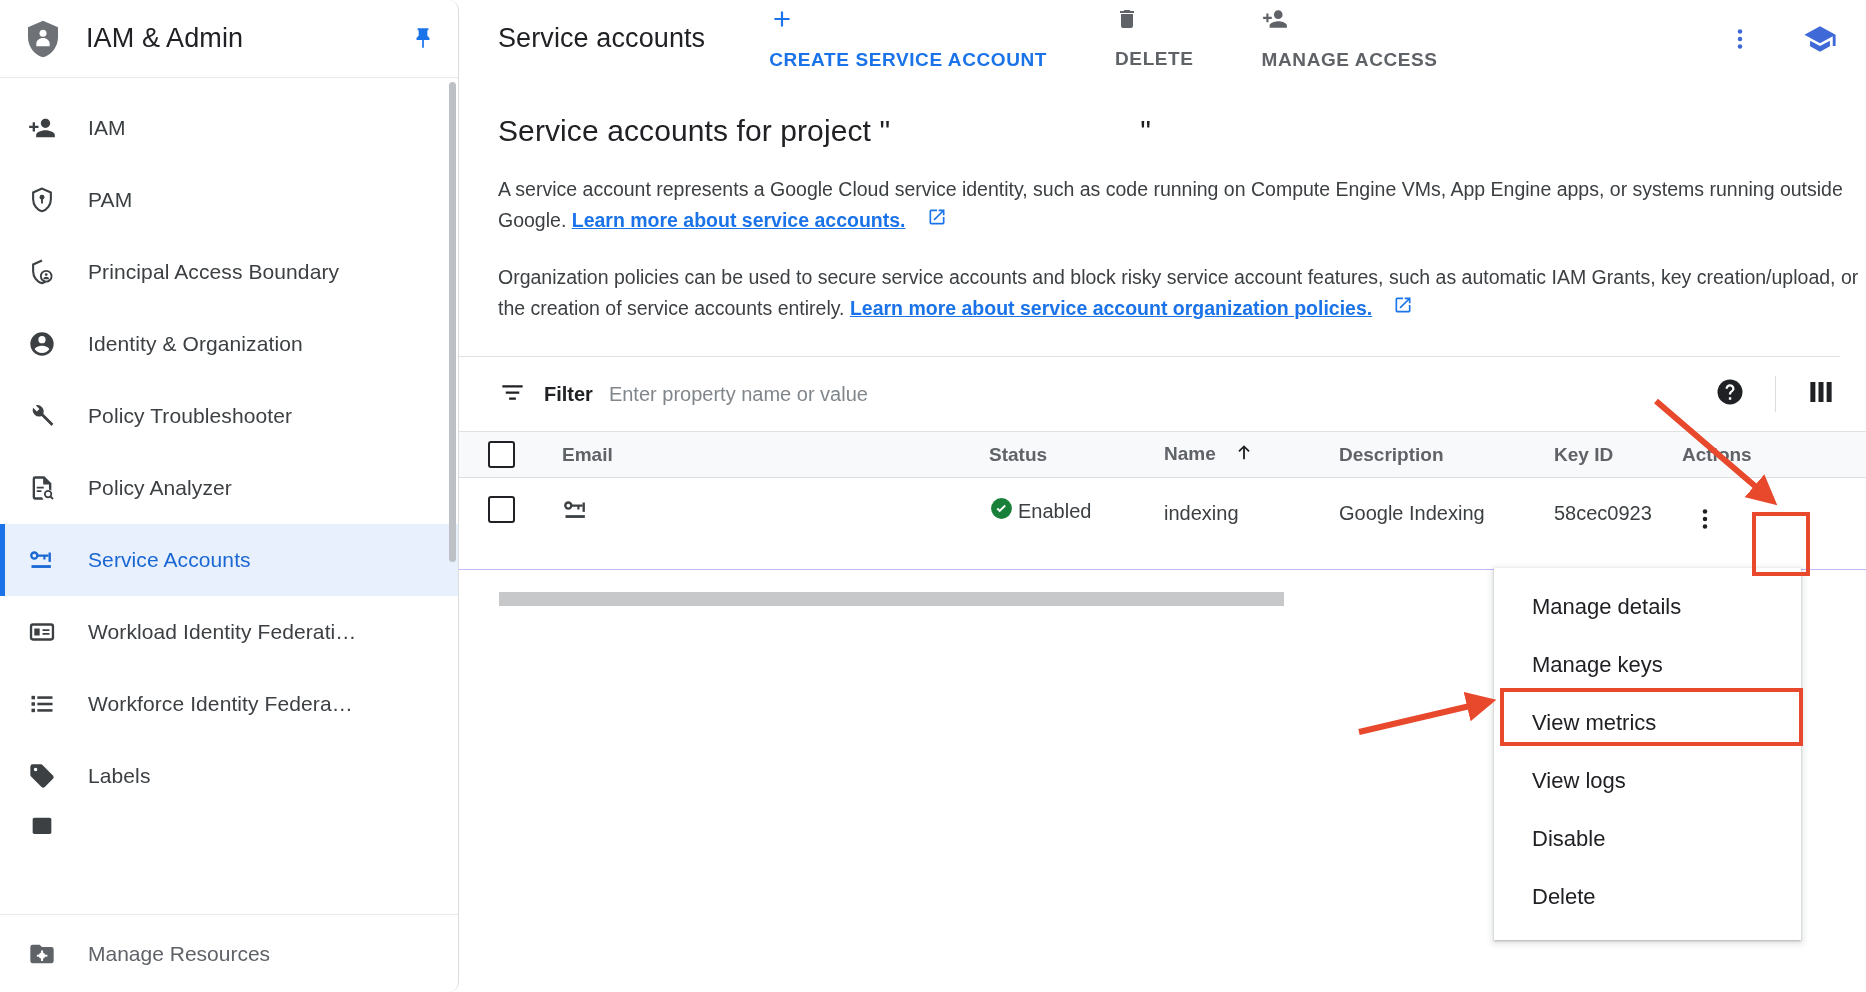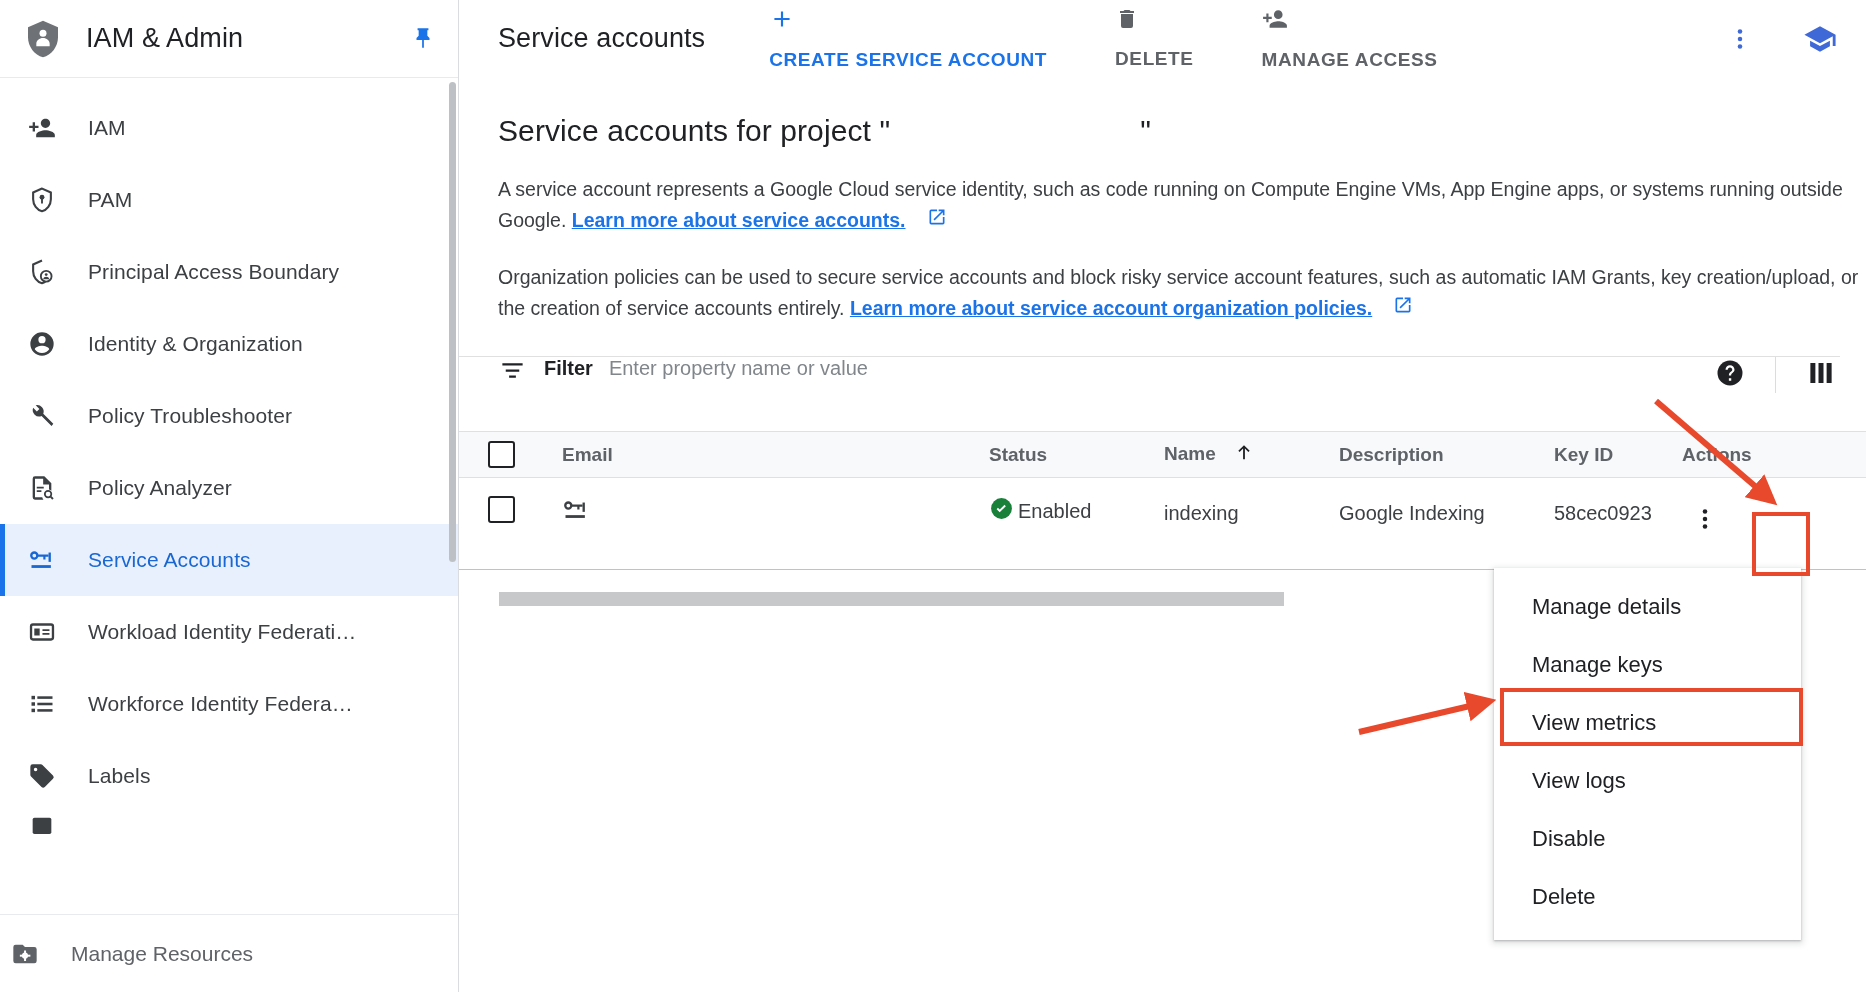--- a/index.html
+++ b/index.html
@@ -11,20 +11,21 @@
   }
   .app { position: relative; width: 1866px; height: 992px; display: flex; }
 
   
   .sidebar {
     width: 459px; height: 992px;
     background: #ffffff;
     border-right: 1px solid #dadce0;
     position: relative;
     flex: 0 0 459px;
+    border-radius: 10px;
   }
   .sb-header {
     height: 78px;
     display: flex; align-items: center;
     padding: 0 18px 0 22px;
     border-bottom: 1px solid #e8eaed;
   }
   .sb-logo { width: 42px; height: 42px; flex: 0 0 42px; display:flex; align-items:center; justify-content:center;}
   .sb-title {
     font-size: 27px; color: #202124; font-weight: 400;
@@ -50,21 +51,21 @@
   }
   .sb-item.active .lbl { color: #1967d2; }
   .sb-item.cut { height: 30px; overflow: hidden; }
 
   .sb-track {
     position: absolute; right: 2px; top: 4px; width: 7px; height: 480px;
     background: #bdc1c6; border-radius: 4px;
   }
   .sb-footer {
     border-top: 1px solid #e8eaed;
-    height: 78px; display: flex; align-items: center; padding-left: 5px;
+    height: 78px; display: flex; align-items: center; padding-left: 22px;
   }
   .sb-footer .lbl { font-size: 21px; color: #5f6368; margin-left: 26px; }
 
   
   .main { flex: 1; position: relative; height: 992px; background: #fff; }
   .topbar {
     height: 78px; display: flex; align-items: center;
     padding-left: 39px; border-bottom: 1px solid transparent;
   }
   .page-title { font-size: 27px; color: #202124; white-space: nowrap; letter-spacing: .1px; }
@@ -87,21 +88,21 @@
   .para {
     font-size: 19.5px; line-height: 31px; color: #3c4043;
     max-width: 1365px; margin-top: 26px;
   }
   .para a { color: #1a73e8; text-decoration: underline; }
   .para .extlink { display: inline-flex; align-items: flex-start; gap: 21px; font-weight: bold; }
 
   .divider { height: 1px; background: #e0e0e0; margin: 32px 26px 0 0; }
 
   .filterbar {
-    display: flex; align-items: flex-start; height: 74px; padding-left: 40px;
+    display: flex; align-items: center; height: 74px; padding-left: 40px;
   }
   .filter-label { font-size: 20px; font-weight: 600; color: #202124; margin-left: 18px; }
   .filter-input {
     border: none; outline: none; font-size: 20px; color: #5f6368;
     margin-left: 16px; width: 520px; background: transparent;
     font-family: "Liberation Sans", sans-serif;
   }
   .filter-input::placeholder { color: #80868b; }
   .fb-right { margin-left: auto; display: flex; align-items: center; gap: 30px; padding-right: 30px; }
   .vsep { width: 1px; height: 36px; background: #dadce0; }

